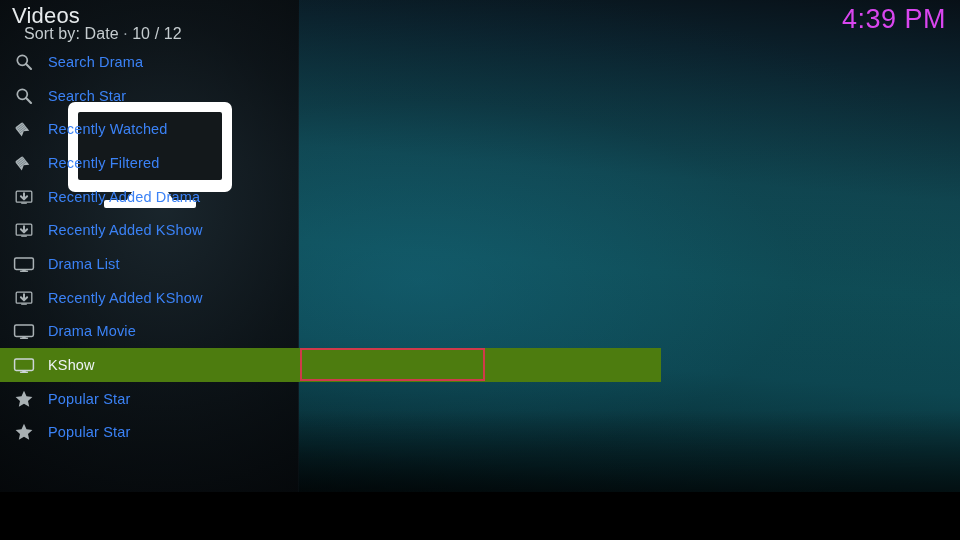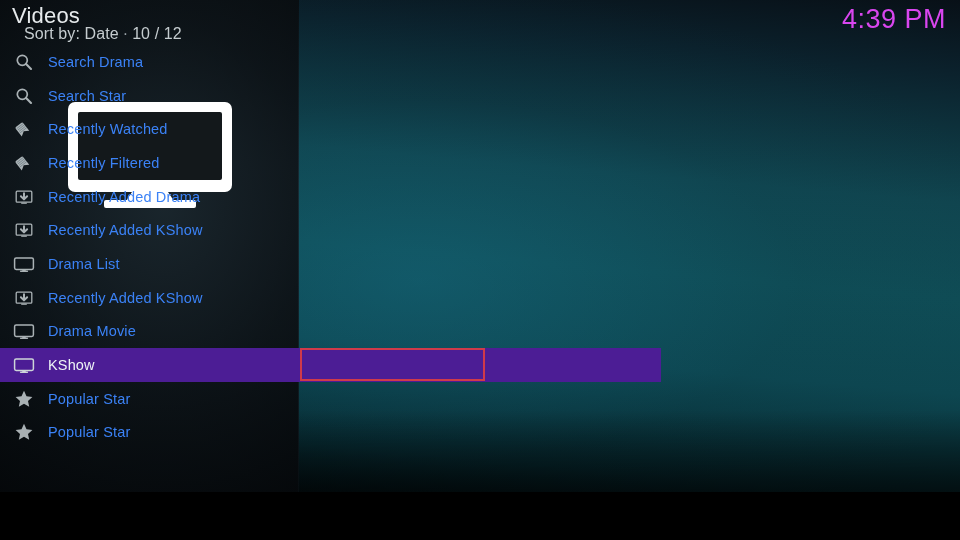--- a/index.html
+++ b/index.html
@@ -275,21 +275,21 @@
       <div class="menu-row">
         <span class="m-icon">
           <svg width="22" height="20" viewBox="0 0 22 20" xmlns="http://www.w3.org/2000/svg">
             <rect x="1.6" y="4.0" width="18.8" height="11.4" rx="1.6" fill="none" stroke="#cdd5d8" stroke-width="1.5"></rect>
             <path d="M7.6 17.2 h6.8" stroke="#cdd5d8" stroke-width="1.5" stroke-linecap="round"></path>
             <path d="M9.6 15.4 h2.8 l0.6 1.8 h-4 z" fill="#cdd5d8"></path>
           </svg>
         </span>
         <span class="m-label">Drama Movie</span>
       </div>
-      <div class="menu-row selected" style="background: #4c1d95;">
+      <div class="menu-row selected" style="background: #4d7c0f;">
         <span class="m-icon">
           <svg width="22" height="20" viewBox="0 0 22 20" xmlns="http://www.w3.org/2000/svg">
             <rect x="1.6" y="4.0" width="18.8" height="11.4" rx="1.6" fill="none" stroke="#cdd5d8" stroke-width="1.5"></rect>
             <path d="M7.6 17.2 h6.8" stroke="#cdd5d8" stroke-width="1.5" stroke-linecap="round"></path>
             <path d="M9.6 15.4 h2.8 l0.6 1.8 h-4 z" fill="#cdd5d8"></path>
           </svg>
         </span>
         <span class="m-label">KShow</span>
       </div>
       <div class="menu-row">

